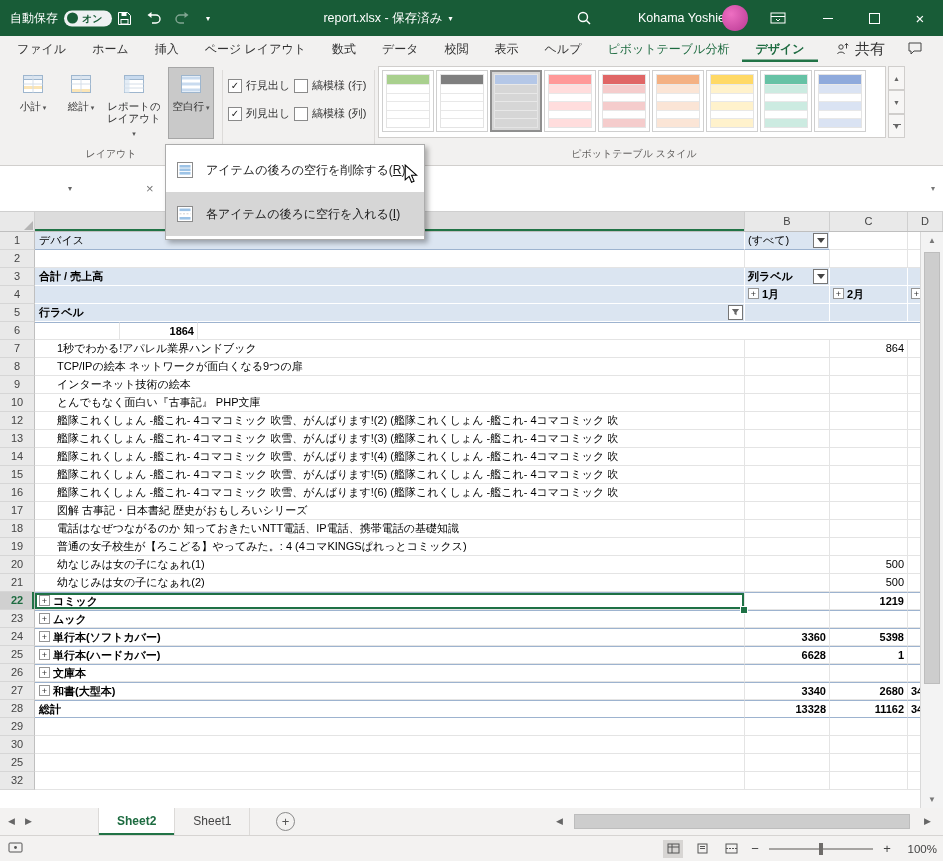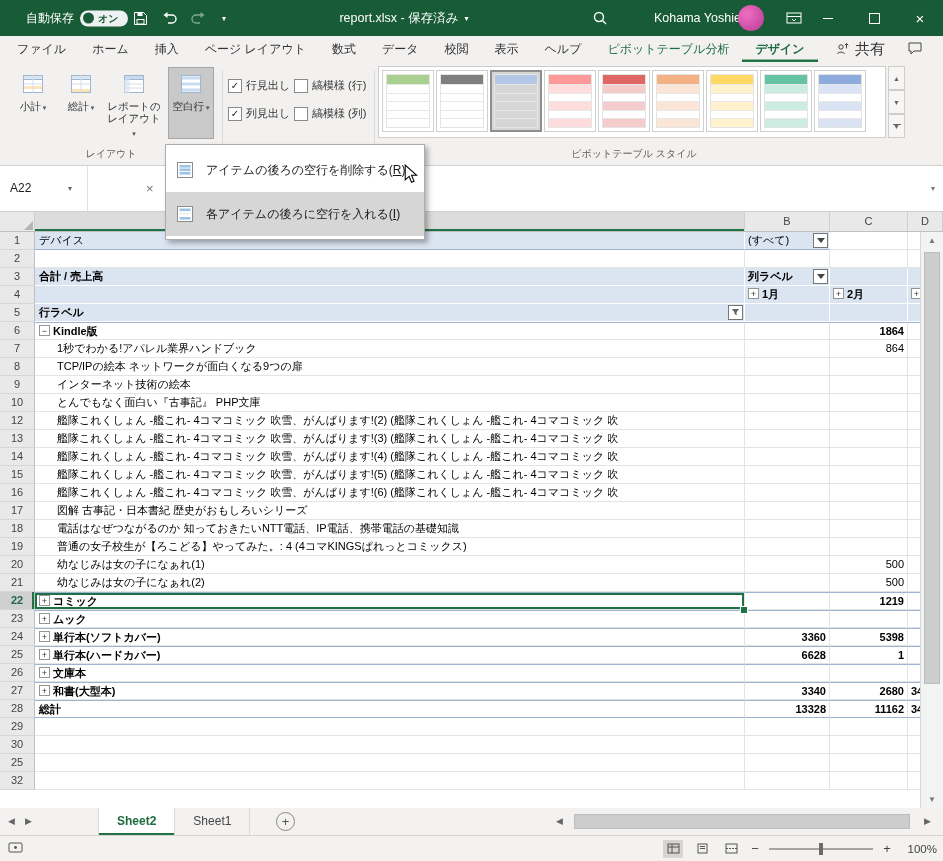--- a/index.html
+++ b/index.html
@@ -1,20 +1,20 @@
 <!DOCTYPE html>
 <html><head>
 <meta charset="utf-8">
 <style>
   html,body{margin:0;padding:0;}
   #app{position:relative;width:943px;height:861px;background:#fff;overflow:hidden;
        font-family:"Liberation Sans","DejaVu Sans",sans-serif;-webkit-font-smoothing:antialiased;}
   
   .titlebar{position:absolute;left:0;top:0;width:943px;height:36px;background:#185c37;color:#fff;}
-  .tb-abs{position:absolute;top:50%;transform:translateY(-50%);margin-left:16px;}
+  .tb-abs{position:absolute;top:50%;transform:translateY(-50%);}
   .autosave{left:10px;display:flex;align-items:center;gap:6px;font-size:12px;}
   .pill{width:42px;height:16px;border-radius:8px;background:#eef1f2;display:flex;align-items:center;gap:4px;padding:0 3px;cursor:default;}
   .knob{width:11px;height:11px;border-radius:50%;background:#185c37;}
   .as-state{font-size:10px;color:#185c37;font-weight:bold;}
   .ibtn{width:24px;height:24px;display:flex;align-items:center;justify-content:center;}
   .dim{opacity:.45;}
   .tb-title{left:388px;transform:translate(-50%,-50%);font-size:12.5px;display:flex;align-items:center;gap:6px;white-space:nowrap;}
   .tcaret{font-size:8px;}
   .username{left:638px;font-size:12.5px;}
   .avatar{left:722px;width:26px;height:26px;border-radius:50%;background:radial-gradient(circle at 35% 35%,#ee6fc2,#b83993);}
@@ -355,21 +355,20 @@
       </div>
     <div class="gscroll">
       <div class="gsb">▲</div>
       <div class="gsb">▼</div>
       <div class="gsb" style="flex-direction:column;line-height:4px"><span style="width:8px;border-top:1px solid #666"></span>▼</div>
     </div>
     <div class="glabel" style="left:378px;width:512px">ピボットテーブル スタイル</div>
   </div>
 
   <div class="fbar">
-    <div class="namebox">A22</div>
     <div class="nb-caret">▾</div>
     <div class="fb-ic" style="left:146px">×</div>
     <div class="fb-ic" style="left:172px">✓</div>
     <div class="fb-ic fb-fx" style="left:196px">fx</div>
     <div class="fb-ic" style="left:230px;right:40px;font-size:11px;color:#000"></div>
     <div class="fb-ic" style="right:8px;font-size:8px">▾</div>
   </div>
 
   <div class="ghead" id="column-headers">
       <div class="ghcell corner">
@@ -424,21 +423,20 @@
             <svg width="9" height="9" viewBox="0 0 10 10">
               <path d="M1 1h8L6.2 4.6V8L3.8 6.8V4.6z" fill="#666"></path>
             </svg>
           </span></div>
         <div class="cell cb blue b"></div>
         <div class="cell cc blue b"></div>
         <div class="cell cd blue b"></div>
       </div>
       <div class="grow">
         <div class="rhd">6</div>
-        <div class="cell ca b bt"><span class="exp">−</span><span>Kindle版</span></div>
         <div class="cell cb b bt"></div>
         <div class="cell cc b bt num"><span>1864</span></div>
         <div class="cell cd b bt"></div>
       </div>
       <div class="grow">
         <div class="rhd">7</div>
         <div class="cell ca ind"><span>1秒でわかる!アパレル業界ハンドブック</span></div>
         <div class="cell cb"></div>
         <div class="cell cc num"><span>864</span></div>
         <div class="cell cd"></div>

